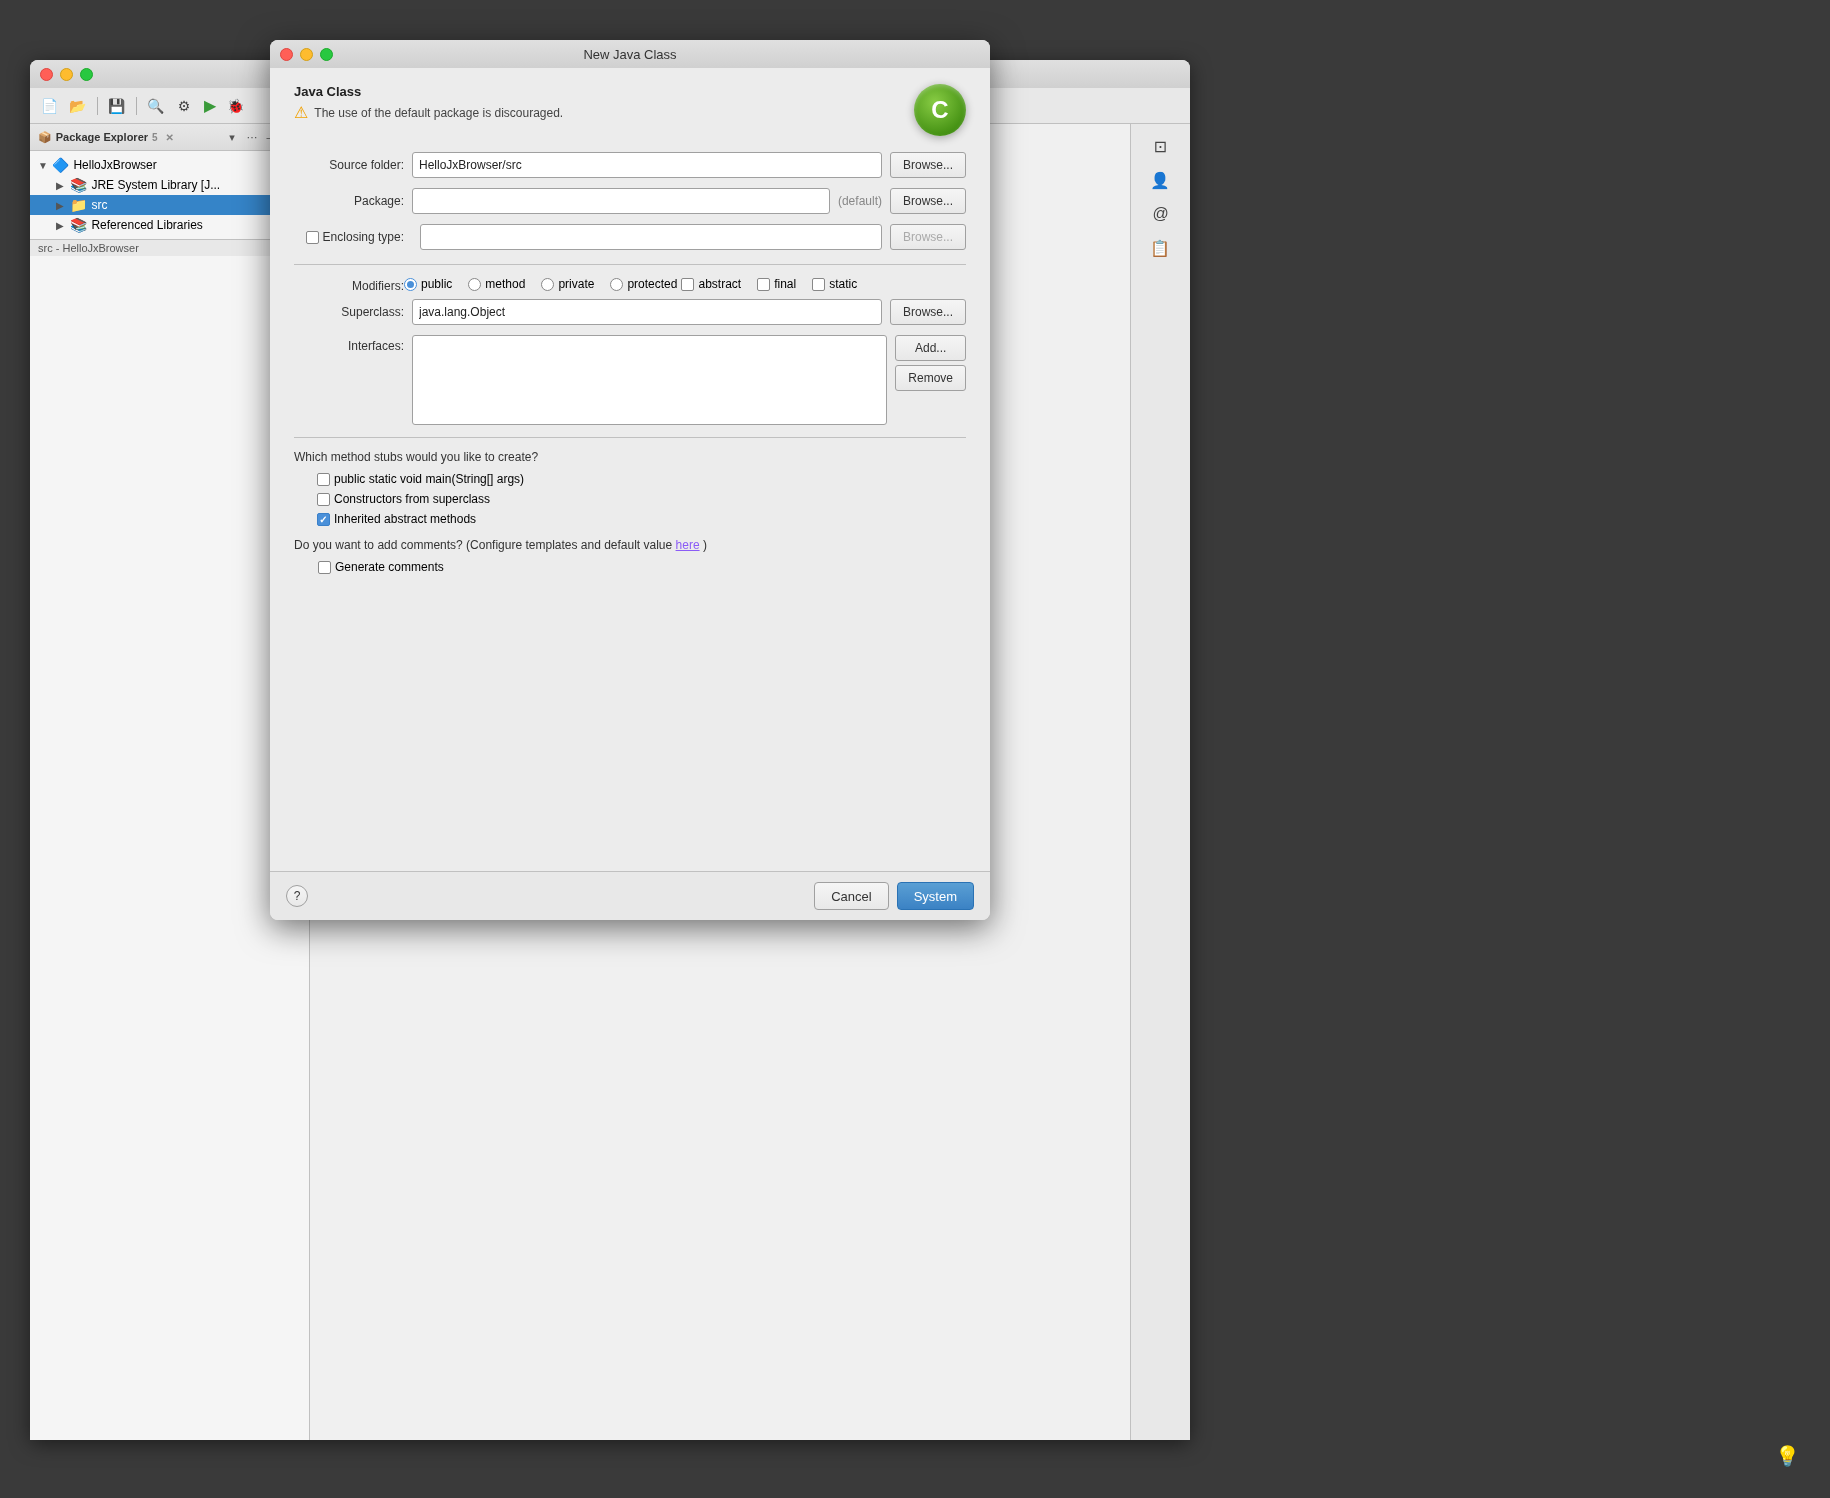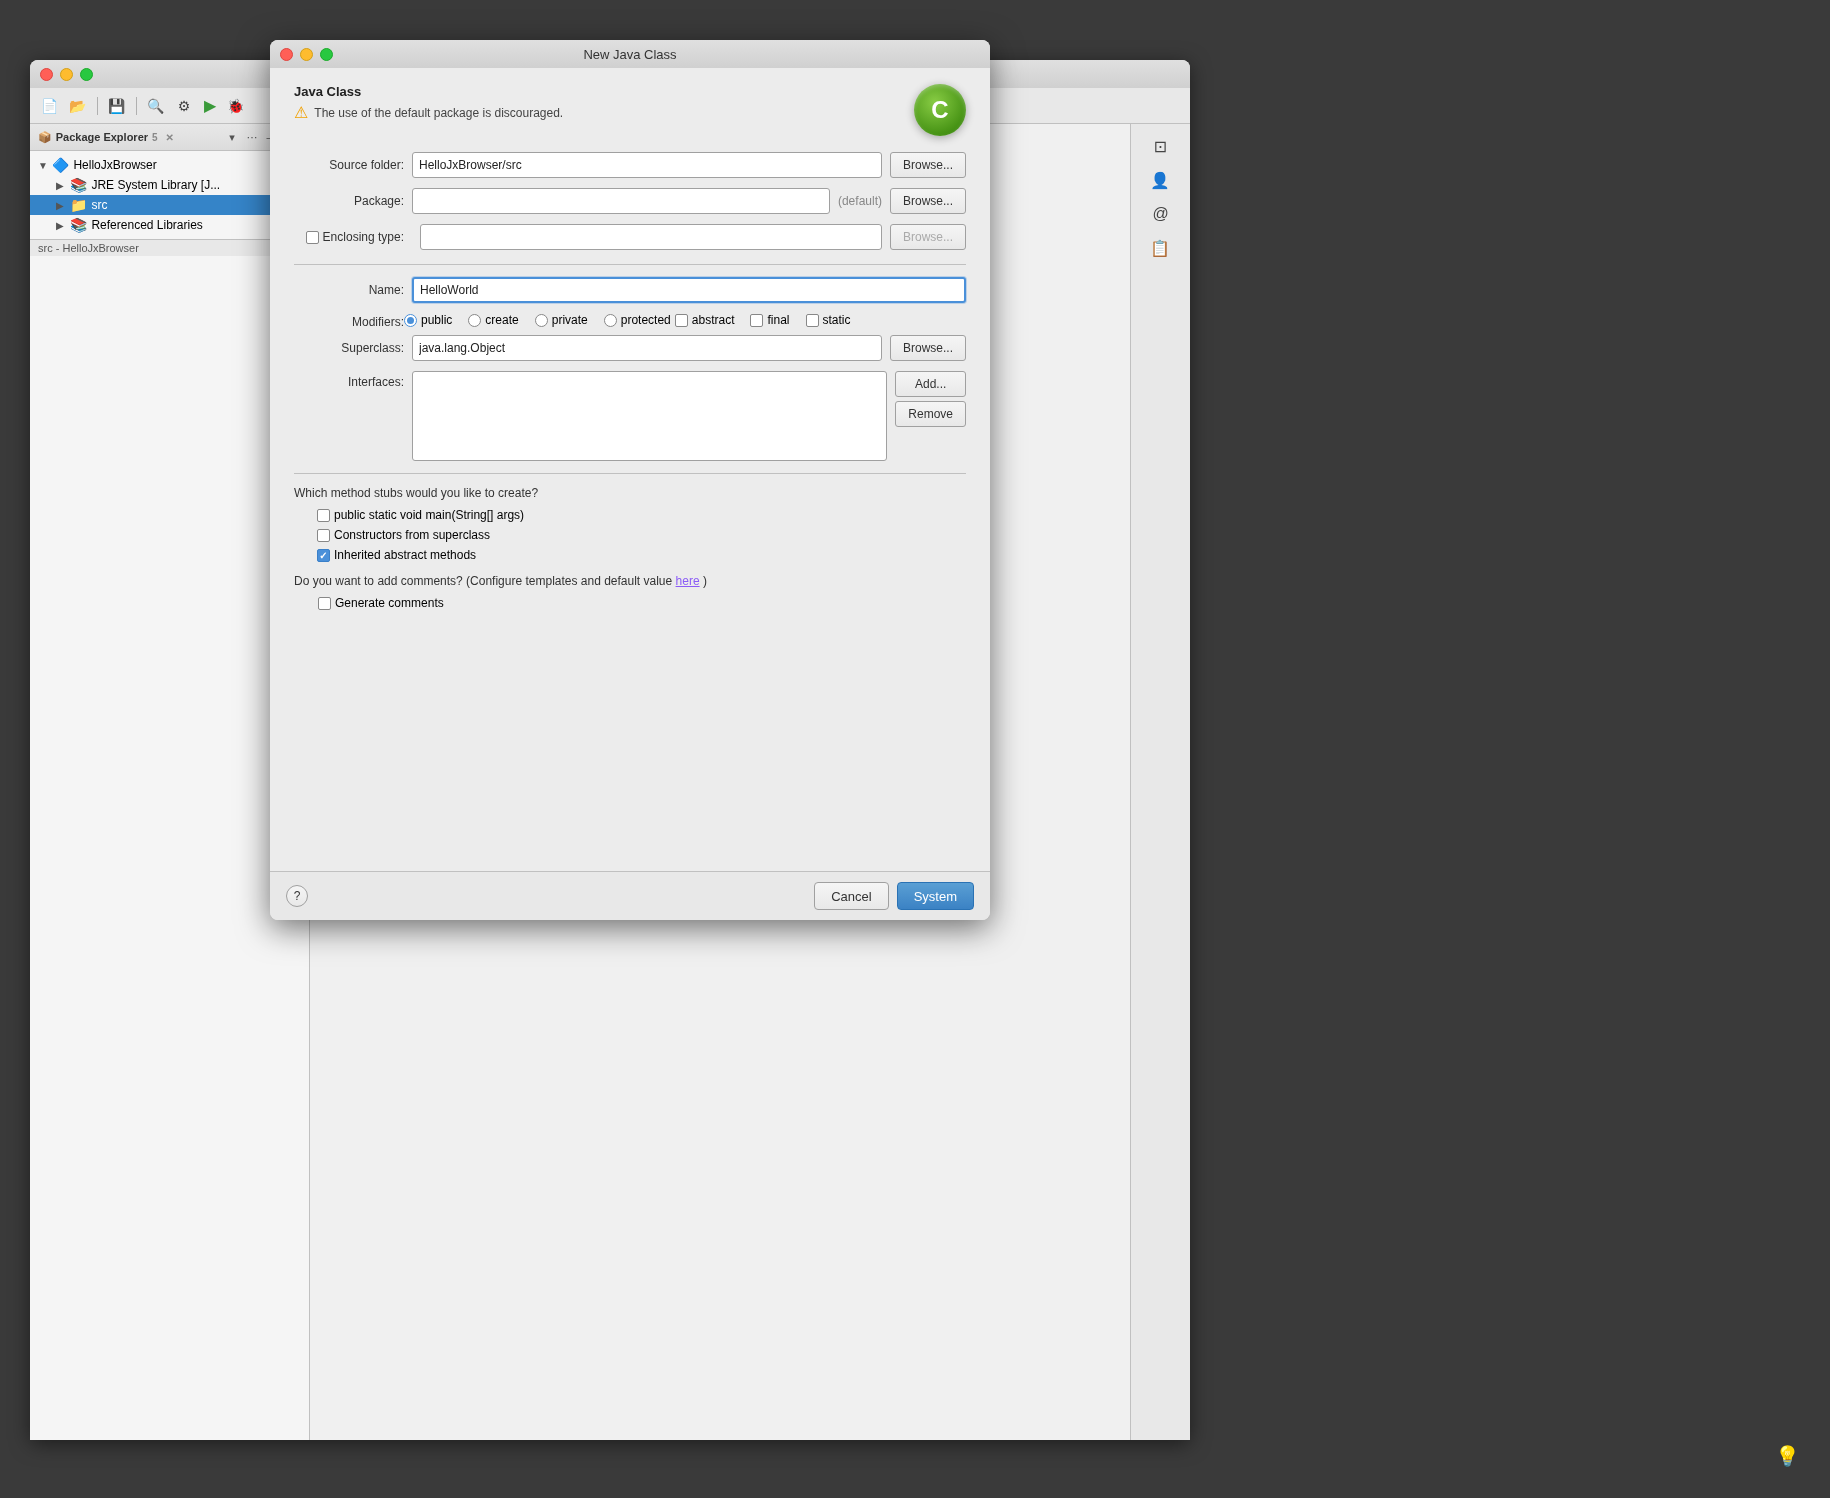--- a/index.html
+++ b/index.html
@@ -674,39 +674,35 @@
         <div class="enclosing-checkbox-area">
           <div class="checkbox-custom"></div>
           <span style="font-size:12px;color:#333;">Enclosing type:</span>
         </div>
         <input class="form-input" type="text" style="flex: 1 1 0%; margin-left: 8px;">
         <button class="browse-btn" disabled="" style="color:#aaa;">Browse...</button>
       </div>
 
       <div class="separator"></div>
 
-      <div class="form-row">
-        <span class="form-label">Name:</span>
-        <input class="form-input form-input-focused" type="text" style="flex: 1 1 0%;" value="HelloWorld">
-      </div>
 
       <div class="modifiers-row">
         <span class="form-label" style="padding-top:2px;">Modifiers:</span>
         <div class="modifiers-group">
 
           <div class="radio-group">
             <label class="radio-option">
               <div class="radio-custom checked">
                 <div class="radio-dot"></div>
               </div>
               <span>public</span>
             </label>
             <label class="radio-option">
               <div class="radio-custom"></div>
-              <span>create</span>
+              <span>method</span>
             </label>
             <label class="radio-option">
               <div class="radio-custom"></div>
               <span>private</span>
             </label>
             <label class="radio-option">
               <div class="radio-custom"></div>
               <span>protected</span>
             </label>
           </div>

